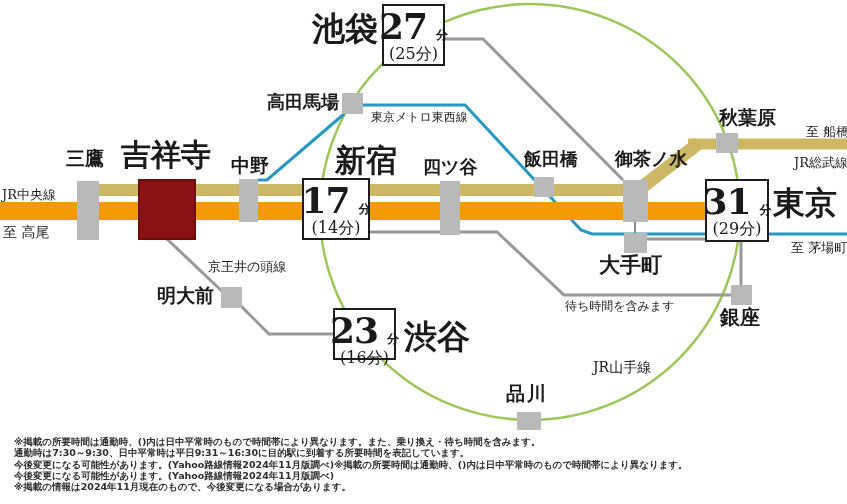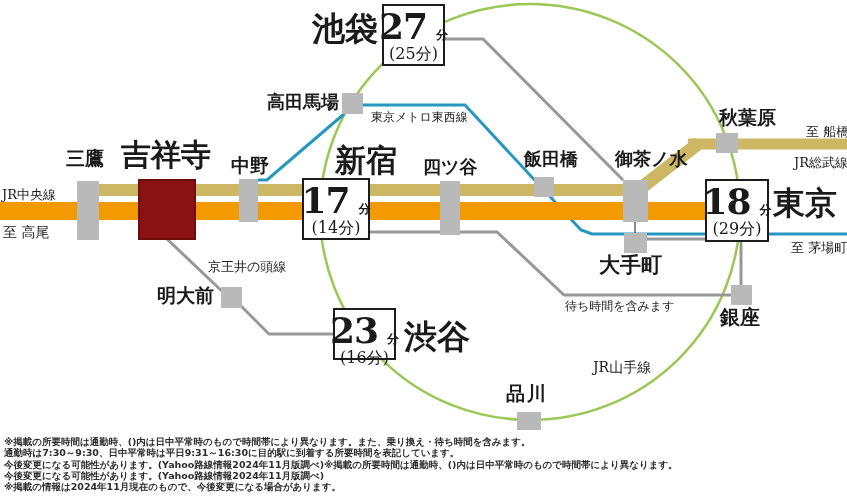--- a/index.html
+++ b/index.html
@@ -19,21 +19,21 @@
   }
   .tb .row{display:flex;align-items:baseline;justify-content:center;line-height:1;margin-top:2px;gap:7px;}
   .tb .min{font-size:36px;font-weight:600;letter-spacing:-1px;}
   .tb .unit{font-size:12px;font-weight:600;margin-left:2px;}
   .tb .day{font-size:16px;font-weight:400;line-height:1.1;margin-top:1px;}
   #notes{
     position:absolute;left:4px;top:436px;width:840px;z-index:4;
     font-family:"DejaVu Sans","Liberation Sans",sans-serif;
     font-size:9.5px;font-weight:700;line-height:11.3px;color:#2d2d2d;letter-spacing:0;
   }
-  .note-line{white-space:nowrap;}
+  .note-line{white-space:nowrap;margin-left:10px;}
 </style>
 </head>
 <body>
 
 <div id="stage">
 
   <svg id="railsvg" width="847" height="504" viewBox="0 0 847 504">
 
     <ellipse cx="530" cy="212" rx="210" ry="208" fill="none" stroke="#9BC757" stroke-width="2.5"></ellipse>
 
@@ -85,21 +85,21 @@
   </div>
   <div class="tb" style="left:333px;top:308px;width:63px;height:52px">
     <div class="row">
         <span class="min">23</span>
         <span class="unit">分</span>
       </div>
     <div class="day">(16分)</div>
   </div>
   <div class="tb" style="left:705px;top:179px;width:64px;height:63px">
     <div class="row">
-        <span class="min">18</span>
+        <span class="min">31</span>
         <span class="unit">分</span>
       </div>
     <div class="day">(29分)</div>
   </div>
 
   <div class="lbl" style="left:66px;top:149px;font-size:19px">三鷹</div>
   <div class="lbl lbl-big" style="left:121px;top:139px;font-size:30px">吉祥寺</div>
   <div class="lbl" style="left:231px;top:156px;font-size:19px">中野</div>
   <div class="lbl" style="left:267px;top:93px;font-size:18px">高田馬場</div>
   <div class="lbl lbl-big" style="left:312px;top:12px;font-size:33px">池袋</div>

